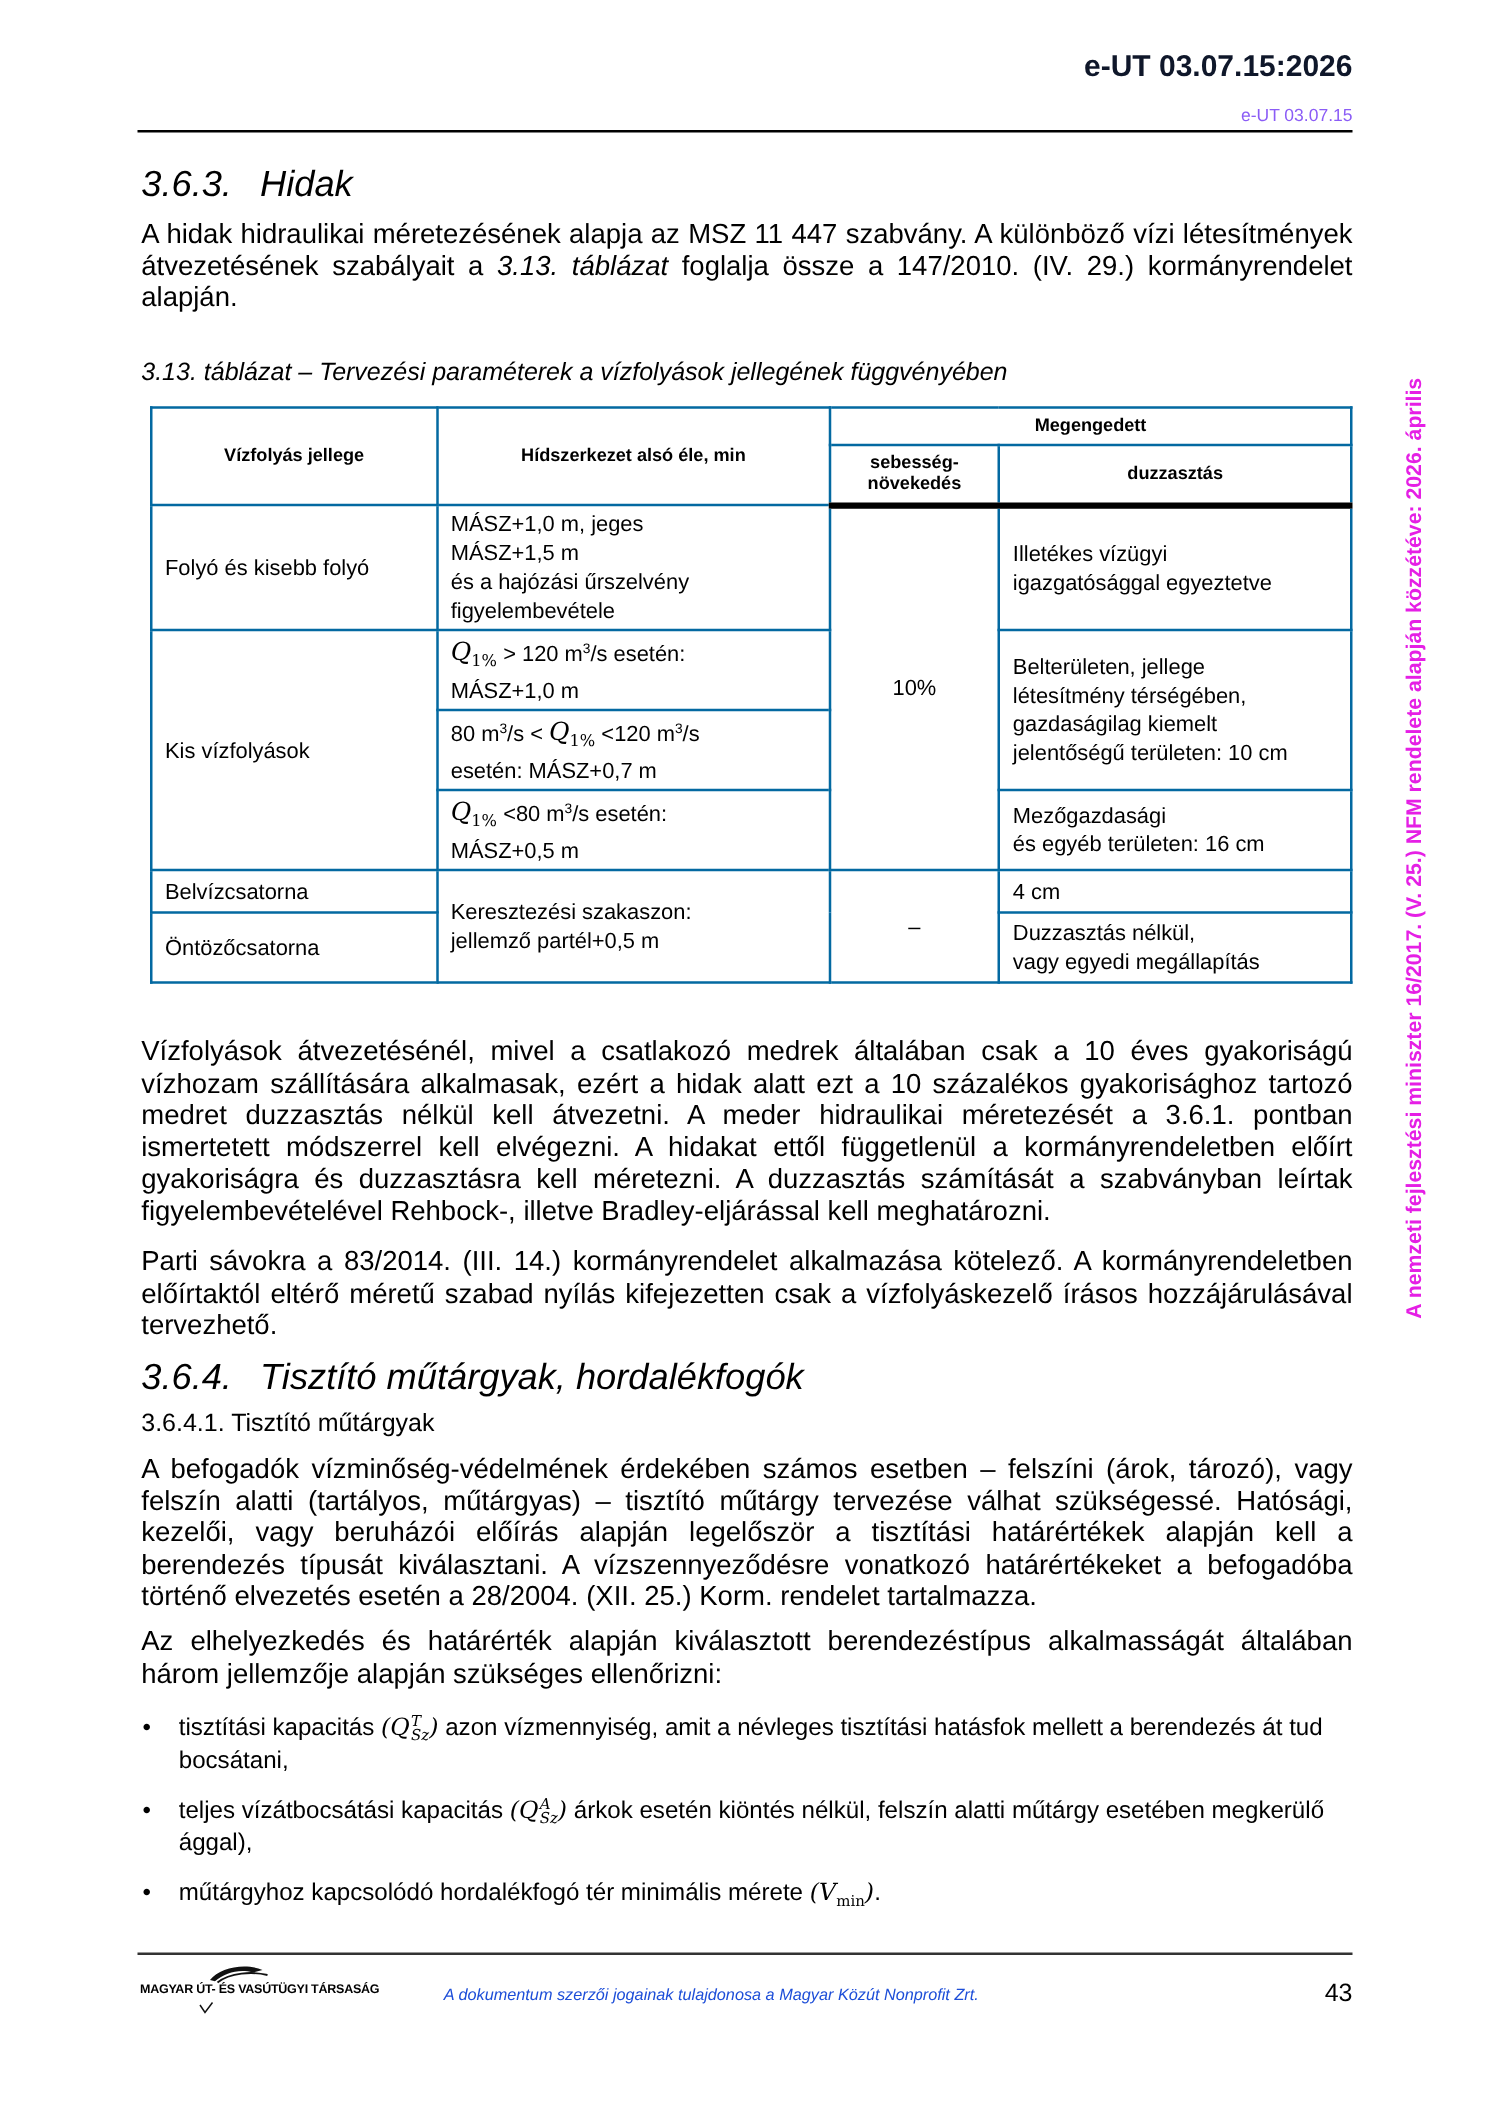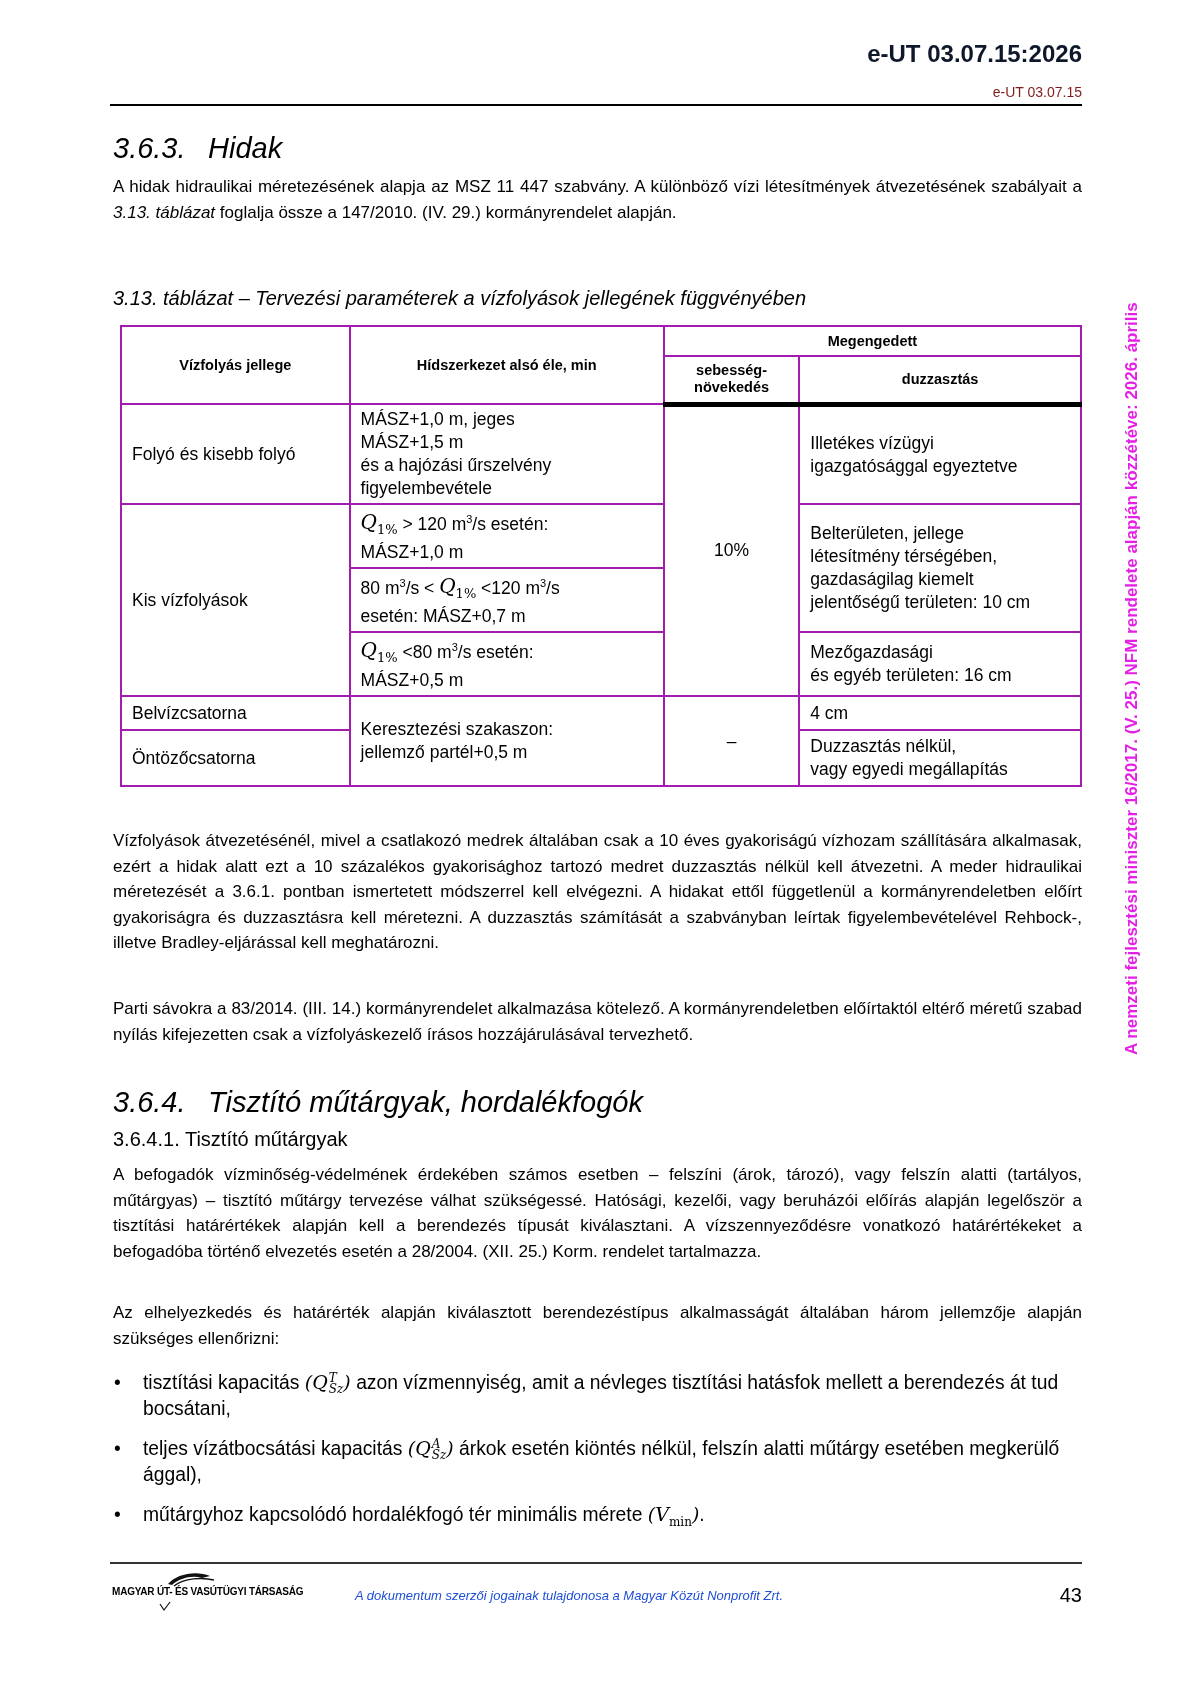--- a/index.html
+++ b/index.html
@@ -1,32 +1,32 @@
 <!DOCTYPE html>
 <html><head>
 <meta charset="utf-8">
 <style>
   html, body { margin:0; padding:0; background:#ffffff; }
   body { width:1190px; height:1684px; position:relative; overflow:hidden;
          font-family:"Liberation Sans", "DejaVu Sans", sans-serif; color:#000; }
   .doc-code { position:absolute; right:108px; top:40px; font-size:24px; font-weight:bold; color:#0f172a; }
-  .doc-code-small { position:absolute; right:108px; top:84px; font-size:14px; color:#7f1d1d; }
+  .doc-code-small { position:absolute; right:108px; top:84px; font-size:14px; color:#8b5cf6; }
   .header-rule { position:absolute; left:110px; right:108px; top:104px; border-top:2px solid #000; }
   .side-text { position:absolute; left:1122px; top:1055px; transform-origin:left top; transform:rotate(-90deg);
                white-space:nowrap; font-size:17px; font-weight:bold; color:#e51fe5; width:900px; }
 
   .content { position:absolute; left:113px; width:969px; top:0; }
   .h3 { position:absolute; font-style:italic; font-size:29px; font-weight:normal; }
   .h3 .num { display:inline-block; width:95px; }
-  .para { position:absolute; left:0; width:969px; font-size:17px; line-height:25.5px; text-align:justify; }
+  .para { position:absolute; left:0; width:969px; font-size:22px; line-height:25.5px; text-align:justify; }
   .para i { font-style:italic; }
   .caption { position:absolute; left:0; top:287px; font-size:20px; font-style:italic; }
 
   table.t { position:absolute; left:7px; top:325px; width:962px; border-collapse:collapse; font-size:17.5px; line-height:23px; }
-  table.t td, table.t th { border:2px solid #a21caf; padding:2px 10px; vertical-align:middle; text-align:left; }
+  table.t td, table.t th { border:2px solid #0369a1; padding:2px 10px; vertical-align:middle; text-align:left; }
   table.t th { font-size:14.5px; font-weight:bold; text-align:center; line-height:17px; padding:3px 6px; }
   table.t thead tr:last-child th { border-bottom:5px solid #000; }
   table.t td.center { text-align:center; }
   .q { font-family:"DejaVu Serif", serif; font-style:italic; font-size:20px; }
   .q sub { font-style:normal; font-size:13px; }
   sup { font-size:11px; }
 
   .subhead { position:absolute; left:0; top:1128px; font-size:20px; }
   ul.bullets { position:absolute; left:0; top:1370px; width:969px; margin:0; padding:0; list-style:none; font-size:19.3px; line-height:25.5px; }
   ul.bullets li { position:relative; padding-left:30px; margin-bottom:15px; }

